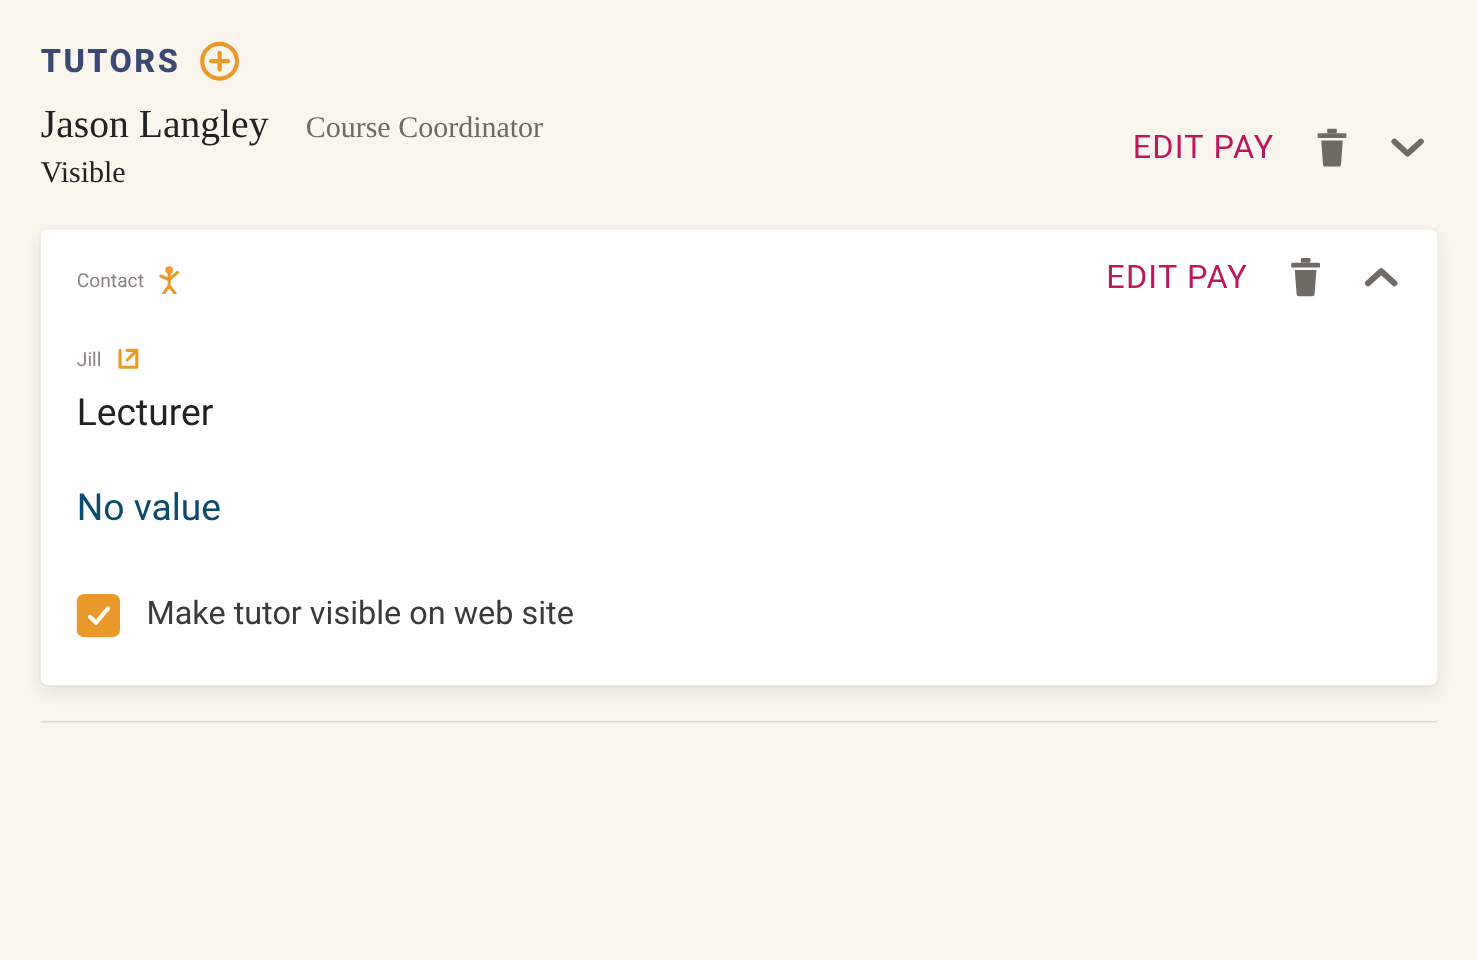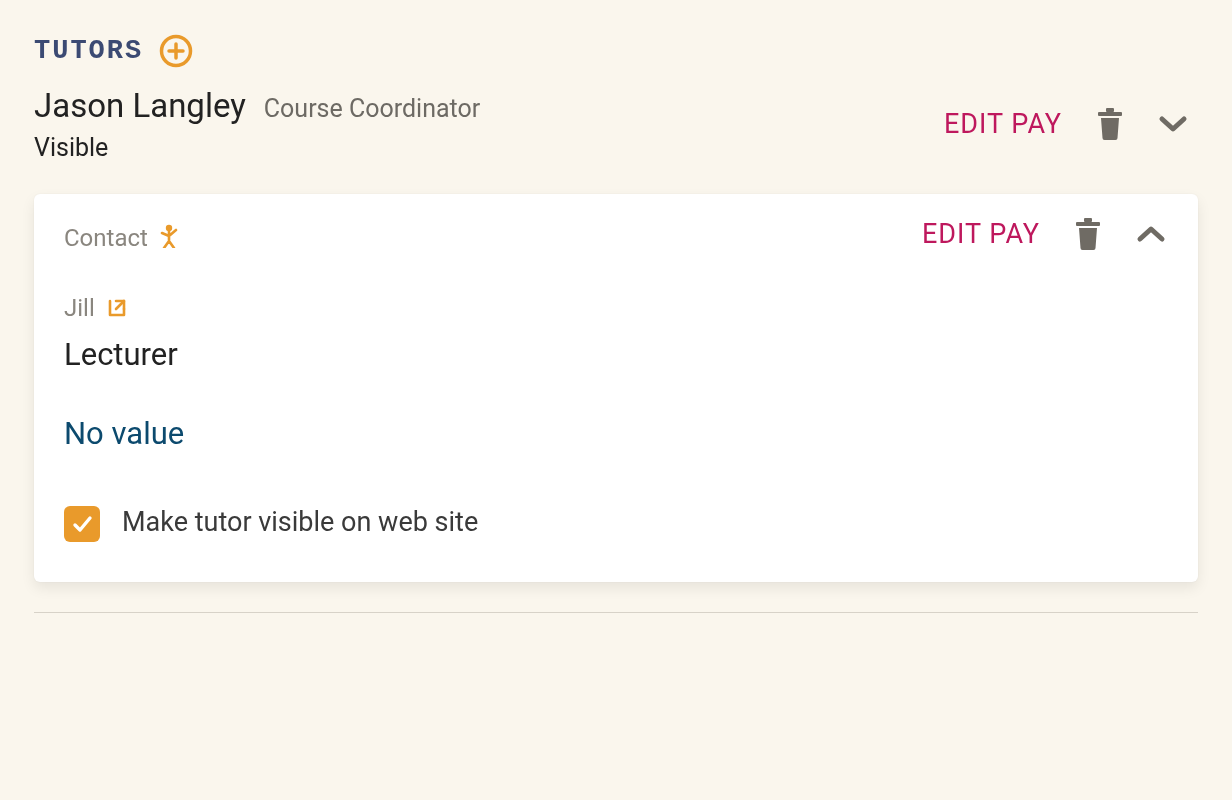--- a/index.html
+++ b/index.html
@@ -19,52 +19,52 @@
     display: flex;
     align-items: center;
     gap: 16px;
     margin-bottom: 18px;
   }
   .section-title {
     color: #3b4a73;
     font-size: 27px;
     font-weight: 800;
     letter-spacing: 2px;
-    font-family: Liberation Mono, monospace;
   }
   .add-circle {
     width: 34px;
     height: 34px;
     display: flex;
     align-items: center;
     justify-content: center;
   }
   .add-circle svg { display: block; }
 
   .tutor-row {
     display: flex;
     align-items: center;
     justify-content: space-between;
     padding: 0 0 32px 0;
   }
-  .tutor-left { flex: 1; }
+  .tutor-left { flex: 1; font-family: Liberation Serif, serif; }
   .name-line {
     display: flex;
     align-items: baseline;
     gap: 18px;
     margin-bottom: 8px;
   }
   .tutor-name {
     font-size: 33px;
     font-weight: 400;
     color: #222;
   }
   .tutor-role-sub {
     font-size: 25px;
     color: #6d6a64;
+    margin-left: 13px;
   }
   .status-line {
     display: flex;
     align-items: baseline;
     gap: 18px;
   }
   .status-visible {
     font-size: 25px;
     color: #222;
   }
@@ -107,23 +107,24 @@
     display: flex;
     align-items: center;
     gap: 34px;
   }
   .field {
     margin-bottom: 42px;
   }
   .field:last-child { margin-bottom: 0; }
   .field-label {
     display: flex;
+    align-items: center;
     gap: 10px;
     color: #8a867f;
-    font-size: 24px;
+    font-size: 16px;
     margin-bottom: 14px;
   }
   .field-value {
     font-size: 31px;
     color: #222;
   }
   .field-value.placeholder {
     color: #0c4a6e;
   }
   .checkbox-row {

